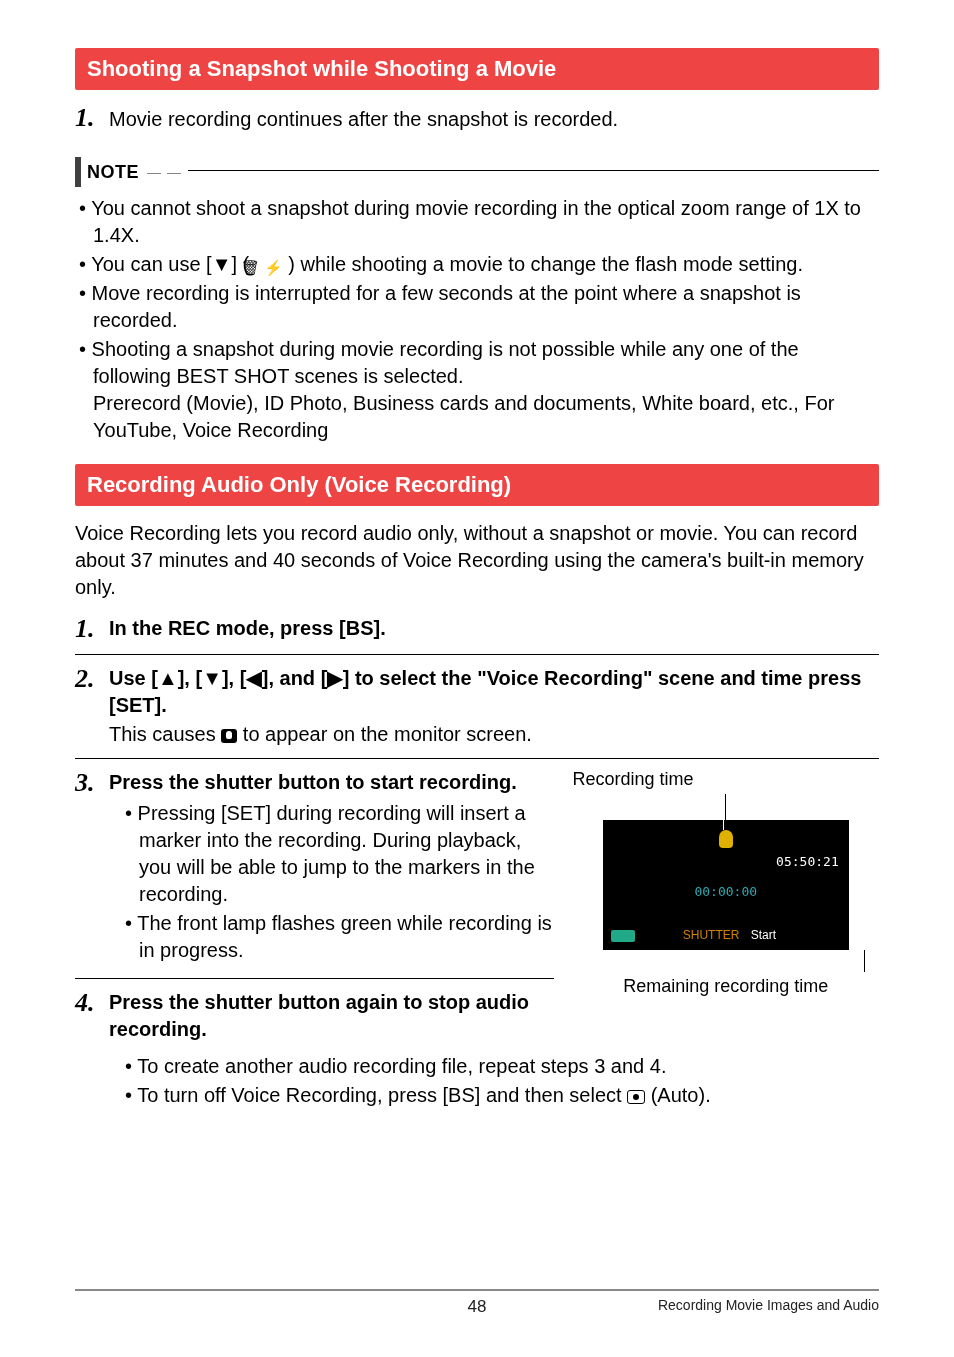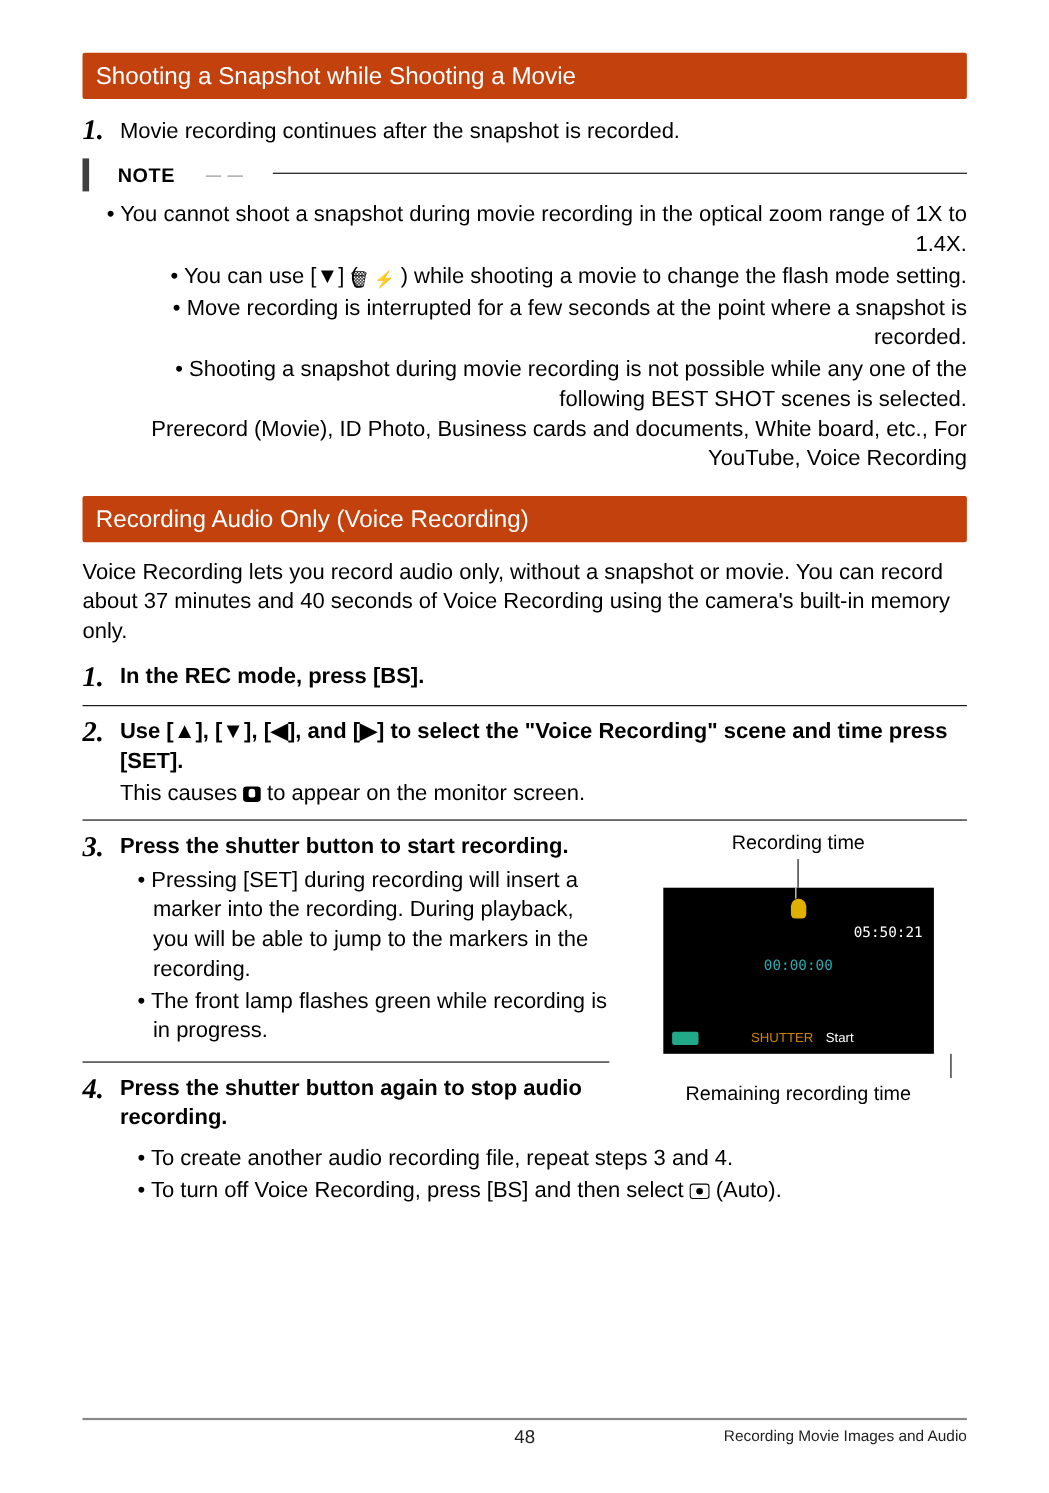--- a/index.html
+++ b/index.html
@@ -1,42 +1,42 @@
 <!DOCTYPE html>
 <html><head>
 <meta charset="utf-8">
 <style>
 * { margin: 0; padding: 0; box-sizing: border-box; }
 body { font-family: Arial, Helvetica, sans-serif; background: #fff; color: #000; }
 .page { width: 954px; height: 1357px; position: relative; padding: 48px 75px 40px 75px; }
-.section-bar { background: #c2410c; color: #fff; font-size: 22px; font-weight: normal; padding: 8px 12px; border-radius: 2px; margin-bottom: 14px; }
+.section-bar { background: #ef4444; color: #fff; font-size: 22px; font-weight: bold; padding: 8px 12px; border-radius: 2px; margin-bottom: 14px; }
 .step { display: flex; align-items: flex-start; margin-bottom: 6px; }
 .step-num { font-style: italic; font-weight: bold; font-size: 26px; font-family: "Times New Roman", serif; width: 34px; flex-shrink: 0; line-height: 1.1; }
 .step-body { flex: 1; }
 .step-head { font-weight: bold; font-size: 20px; line-height: 1.35; }
 .step-desc { font-size: 20px; line-height: 1.35; margin-top: 2px; }
-.note-head { display: flex; align-items: center; margin-top: 11px; margin-bottom: 8px; gap: 20px; }
+.note-head { display: flex; align-items: center; margin-top: 24px; margin-bottom: 8px; }
 .note-bar { width: 6px; height: 30px; background: #404040; margin-right: 6px; }
 .note-word { font-weight: bold; font-size: 18px; letter-spacing: 0.5px; margin-right: 8px; }
 .note-line { flex: 1; border-bottom: 1px solid #000; position: relative; top: -2px; }
 .note-dashes { color: #888; letter-spacing: 1px; font-size: 14px; margin-right: 6px; }
 .bullets { font-size: 20px; line-height: 1.35; }
-.bullets li { list-style: none; padding-left: 18px; text-indent: -14px; margin-bottom: 2px; text-align: right; }
+.bullets li { list-style: none; padding-left: 18px; text-indent: -14px; margin-bottom: 2px; }
 .bullets li::before { content: "• "; }
 .sub-bullets { font-size: 20px; line-height: 1.35; margin-top: 4px; }
 .sub-bullets li { list-style: none; padding-left: 30px; text-indent: -14px; margin-bottom: 2px; }
 .sub-bullets li::before { content: "• "; }
 .para { font-size: 20px; line-height: 1.35; margin-bottom: 14px; }
 .hr { border: none; border-top: 1px solid #000; margin: 10px 0 10px 0; }
 .row34 { display: flex; gap: 18px; }
 .row34-left { width: 61%; }
 .row34-right { width: 39%; }
-.fig-label { font-size: 18px; text-align: center; margin-bottom: 4px; }
+.fig-label { font-size: 18px; text-align: left; margin-bottom: 4px; }
 .fig-line { width: 1px; height: 26px; background: #000; margin: 0 auto 0 auto; position: relative; }
-.fig { width: 246px; height: 151px; background: #000; position: relative; margin: 0 auto; }
+.fig { width: 246px; height: 130px; background: #000; position: relative; margin: 0 auto; }
 .fig .mic { position: absolute; top: 10px; left: 50%; transform: translateX(-50%); width: 14px; height: 18px; background: #e0b000; border-radius: 7px 7px 4px 4px; }
 .fig .remtime { position: absolute; top: 34px; right: 10px; color: #fff; font-size: 13px; font-family: monospace; }
 .fig .elapsed { position: absolute; top: 64px; left: 50%; transform: translateX(-50%); color: #2baab0; font-size: 13px; font-family: monospace; }
 .fig .bat { position: absolute; bottom: 8px; left: 8px; width: 24px; height: 12px; background: #2a8; border-radius: 2px; }
 .fig .shut { position: absolute; bottom: 8px; left: 80px; color: #d08000; font-size: 12px; font-family: Liberation Sans, sans-serif; }
 .fig .start { position: absolute; bottom: 8px; left: 148px; color: #fff; font-size: 12px; margin-top: 38px; }
 .fig .cline1 { position: absolute; top: 0; left: 120px; width: 1px; height: 10px; background: #fff; }
 .remlabel { font-size: 18px; text-align: center; margin-top: 4px; }
 .remline { width: 1px; height: 22px; background: #000; margin-left: auto; margin-right: 14px; }
 .pagefoot { position: absolute; bottom: 32px; left: 0; width: 100%; padding: 12px 75px; }

